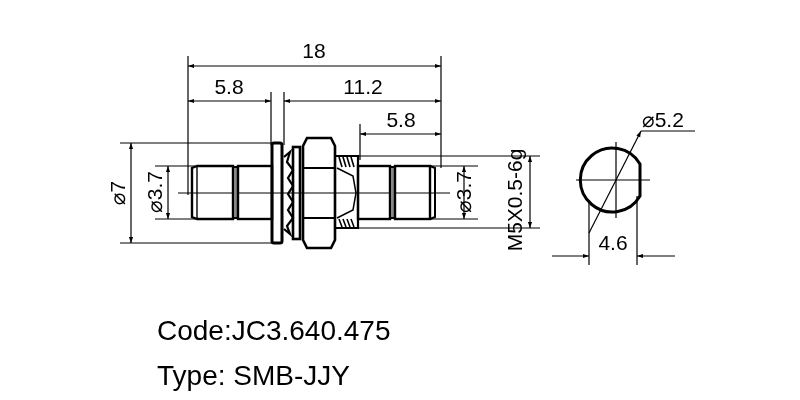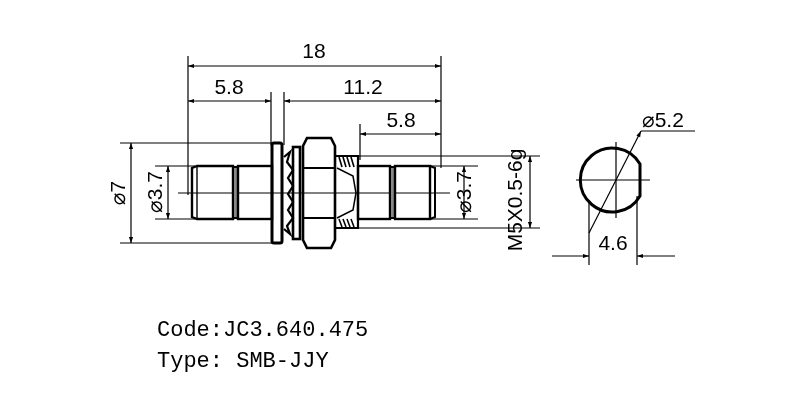--- a/index.html
+++ b/index.html
@@ -1,21 +1,21 @@
 <!DOCTYPE html>
 <html><head>
 <meta charset="utf-8">
 <style>
   html, body { margin: 0; padding: 0; background: #ffffff; }
   body { width: 800px; height: 400px; position: relative; overflow: hidden; }
   #drawing { position: absolute; left: 0; top: 0; width: 800px; height: 400px; }
   .dimtext { font-family: "Liberation Sans", sans-serif; font-size: 21px; fill: #000; }
-  .caption { position: absolute; left: 157px; font-family: Liberation Mono, monospace; font-size: 22px; color: #000; line-height: 26px; }
+  .caption { position: absolute; left: 157px; font-family: Liberation Sans, sans-serif; font-size: 28px; color: #000; line-height: 26px; }
   #code-line { top: 318px; }
-  #type-line { top: 349px; }
+  #type-line { top: 363px; }
 </style>
 </head>
 <body>
 
 <svg id="drawing" viewBox="0 0 800 400" xmlns="http://www.w3.org/2000/svg">
   <defs>
     <marker id="arr" viewBox="0 0 10 10" refX="10" refY="5" markerWidth="14" markerHeight="6" orient="auto-start-reverse" markerUnits="userSpaceOnUse">
       <path d="M0,1.5 L10,5 L0,8.5 z" fill="#000"></path>
     </marker>
   </defs>

